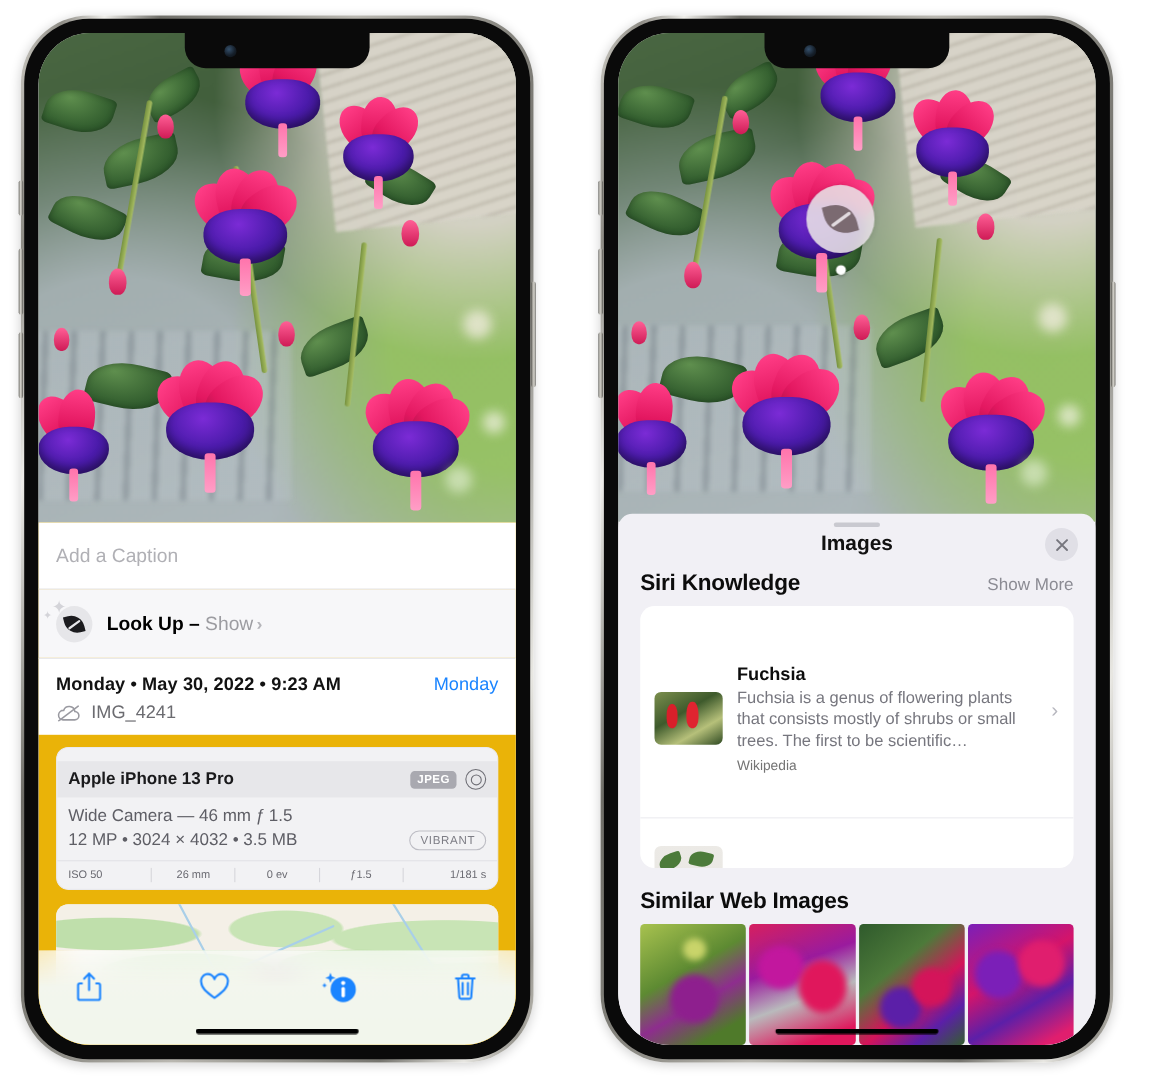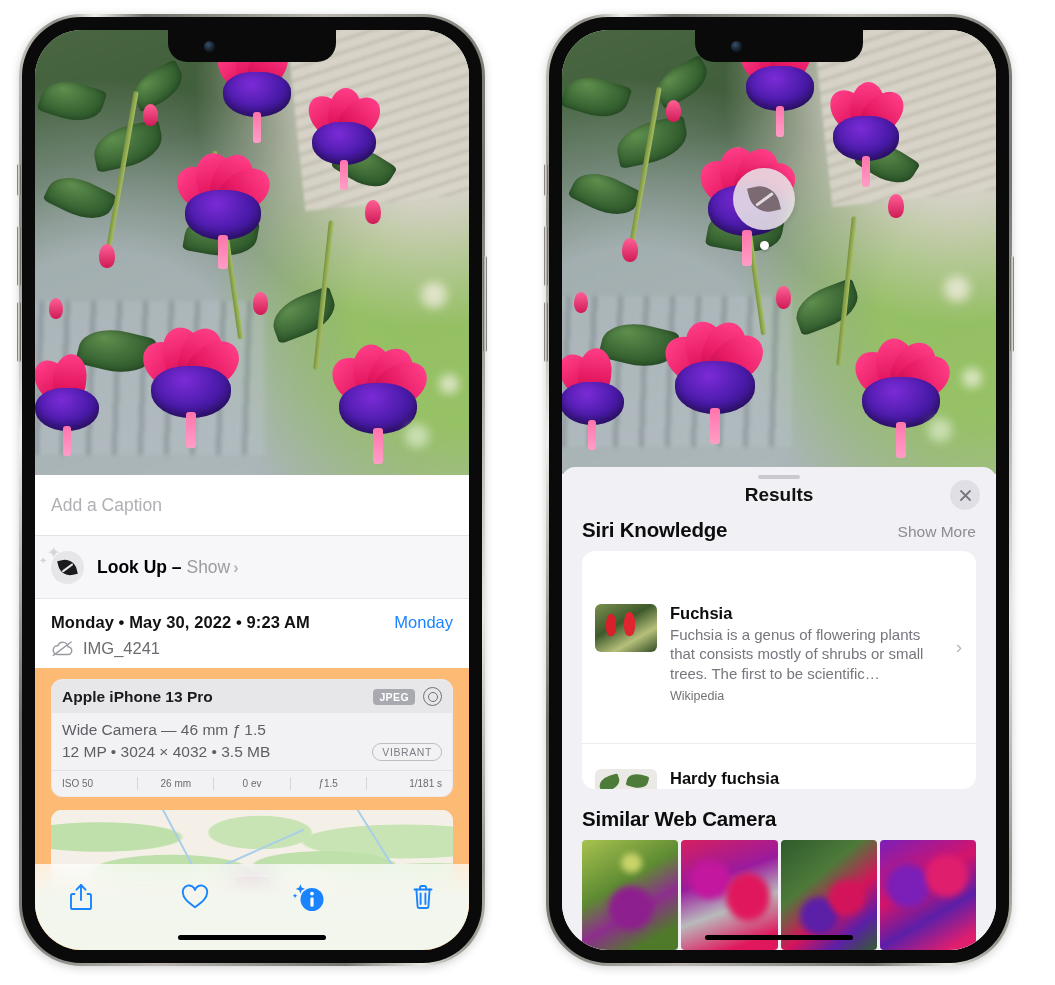--- a/index.html
+++ b/index.html
@@ -127,21 +127,21 @@
   }
   .bud {
     position:absolute; border-radius: 50% 50% 44% 44%;
     background: linear-gradient(180deg,#ff5f96,#cf1b56);
   }
   .bokeh { position:absolute; border-radius:50%; filter: blur(5px); opacity:.75; }
 
   
   .info-sheet {
     position:absolute; left:0; right:0; bottom:0; top:445px;
-    background:#fdba74;
+    background:#eab308;
     display:flex; flex-direction:column;
   }
   .caption-row {
     height:61px; display:flex; align-items:center;
     padding: 0 16px; background:#fff;
     border-bottom: 1px solid #e3e3e6;
   }
   .caption-ph { font-size:17.5px; color:#b0b0b5; }
 
   .lookup-row {
@@ -181,21 +181,21 @@
   .cloud-off { position:relative; width:23px; height:15px; flex:none; }
   .cloud-off svg { position:absolute; inset:0; }
   .filename { font-size:16.5px; color:#6b6b70; }
 
   .exif-card {
     margin: 11px 16px 0; border-radius: 11px; overflow:hidden;
     background:#f2f2f4; border: 1px solid #eaeaed;
   }
   .exif-head {
     height:33px; display:flex; align-items:center; padding:0 10px;
-    background:#e7e7ea; justify-content:space-between;
+    background:#e7e7ea; justify-content:space-between;margin-top:12px;
   }
   .exif-model { font-size:15.5px; font-weight:700; color:#1a1a1c; }
   .exif-head-right { display:flex; align-items:center; gap:8px; }
   .jpeg-tag {
     font-size:10.5px; font-weight:700; color:#fff; background:#a9a9b0;
     padding:2px 6px; border-radius:4px; letter-spacing:.4px;
   }
   .lens-icon {
     width:19px; height:19px; border-radius:50%;
     border:1.8px solid #6f6f76; position:relative;
@@ -290,21 +290,21 @@
   .sec-head {
     display:flex; align-items:baseline; justify-content:space-between;
     padding: 6px 20px 9px;
   }
   .sec-title { font-size:20.5px; font-weight:700; color:#0c0c0c; letter-spacing:-.2px; }
   .show-more { font-size:15.5px; color:#8b8b93; cursor:pointer; }
 
   .know-card {
     margin: 0 20px; background:#fff; border-radius:13px; overflow:hidden;
   }
-  .know-item { display:flex; gap:13px; padding:25px 13px 12px; align-items:flex-start; position:relative;margin-top:28px; }
+  .know-item { display:flex; gap:13px; padding:25px 13px 12px; align-items:center; position:relative;margin-top:28px; }
   .know-item + .know-item { border-top:1px solid #ececef; }
   .ki-thumb { width:62px; border-radius:6px; overflow:hidden; flex:none; position:relative; }
   .ki-thumb.a { height:48px; background: linear-gradient(150deg,#7c8f4e,#3e5a2c 40%,#b6c07a 70%,#2f4a22); }
   .ki-thumb.a::before {
     content:""; position:absolute; left:18%; top:22%; width:16%; height:46%;
     background:#d81f2a; border-radius:45% 45% 40% 40%;
   }
   .ki-thumb.a::after {
     content:""; position:absolute; left:46%; top:18%; width:18%; height:50%;
     background:#e02430; border-radius:45% 45% 40% 40%;
@@ -637,21 +637,21 @@
           <div class="lu-bubble" style="left:171px; top:138px;">
             <span class="lg"></span>
           </div>
           <div class="lu-dot" style="left:198px; top:211px;"></div>
         </div>
 
         <div class="results-sheet">
           <div class="grabber"></div>
 
           <div class="res-head">
-            <span class="res-title">Results</span>
+            <span class="res-title">Images</span>
             <span class="close-btn">
               <svg viewBox="0 0 16 16">
                 <path d="M3.2 3.2 L12.8 12.8 M12.8 3.2 L3.2 12.8" stroke="#76767e" stroke-width="1.9" stroke-linecap="round"></path>
               </svg>
             </span>
           </div>
 
           <div class="sec-head">
             <span class="sec-title">Siri Knowledge</span>
             <span class="show-more">Show More</span>
@@ -684,21 +684,21 @@
               </span>
               <span class="ki-body">
                 <span class="ki-title" style="display:block">Hardy fuchsia</span>
                 <span class="ki-src" style="display:block">Wikipedia</span>
               </span>
               <span class="ki-chev">›</span>
             </div>
           </div>
 
           <div class="sim-head">
-            <span class="sim-title">Similar Web Camera</span>
+            <span class="sim-title">Similar Web Images</span>
           </div>
           <div class="sim-strip">
             <div class="sim-tile t1">
               <span class="sp" style="left:28%; top:42%; width:46%; height:40%; background:#8e1f8e;"></span>
               <span class="sp" style="left:40%; top:12%; width:22%; height:18%; background:#c9d46a;"></span>
             </div>
             <div class="sim-tile t2">
               <span class="sp" style="left:8%;  top:18%; width:44%; height:36%; background:#c2179e;"></span>
               <span class="sp" style="left:46%; top:30%; width:46%; height:44%; background:#e0175c;"></span>
             </div>

